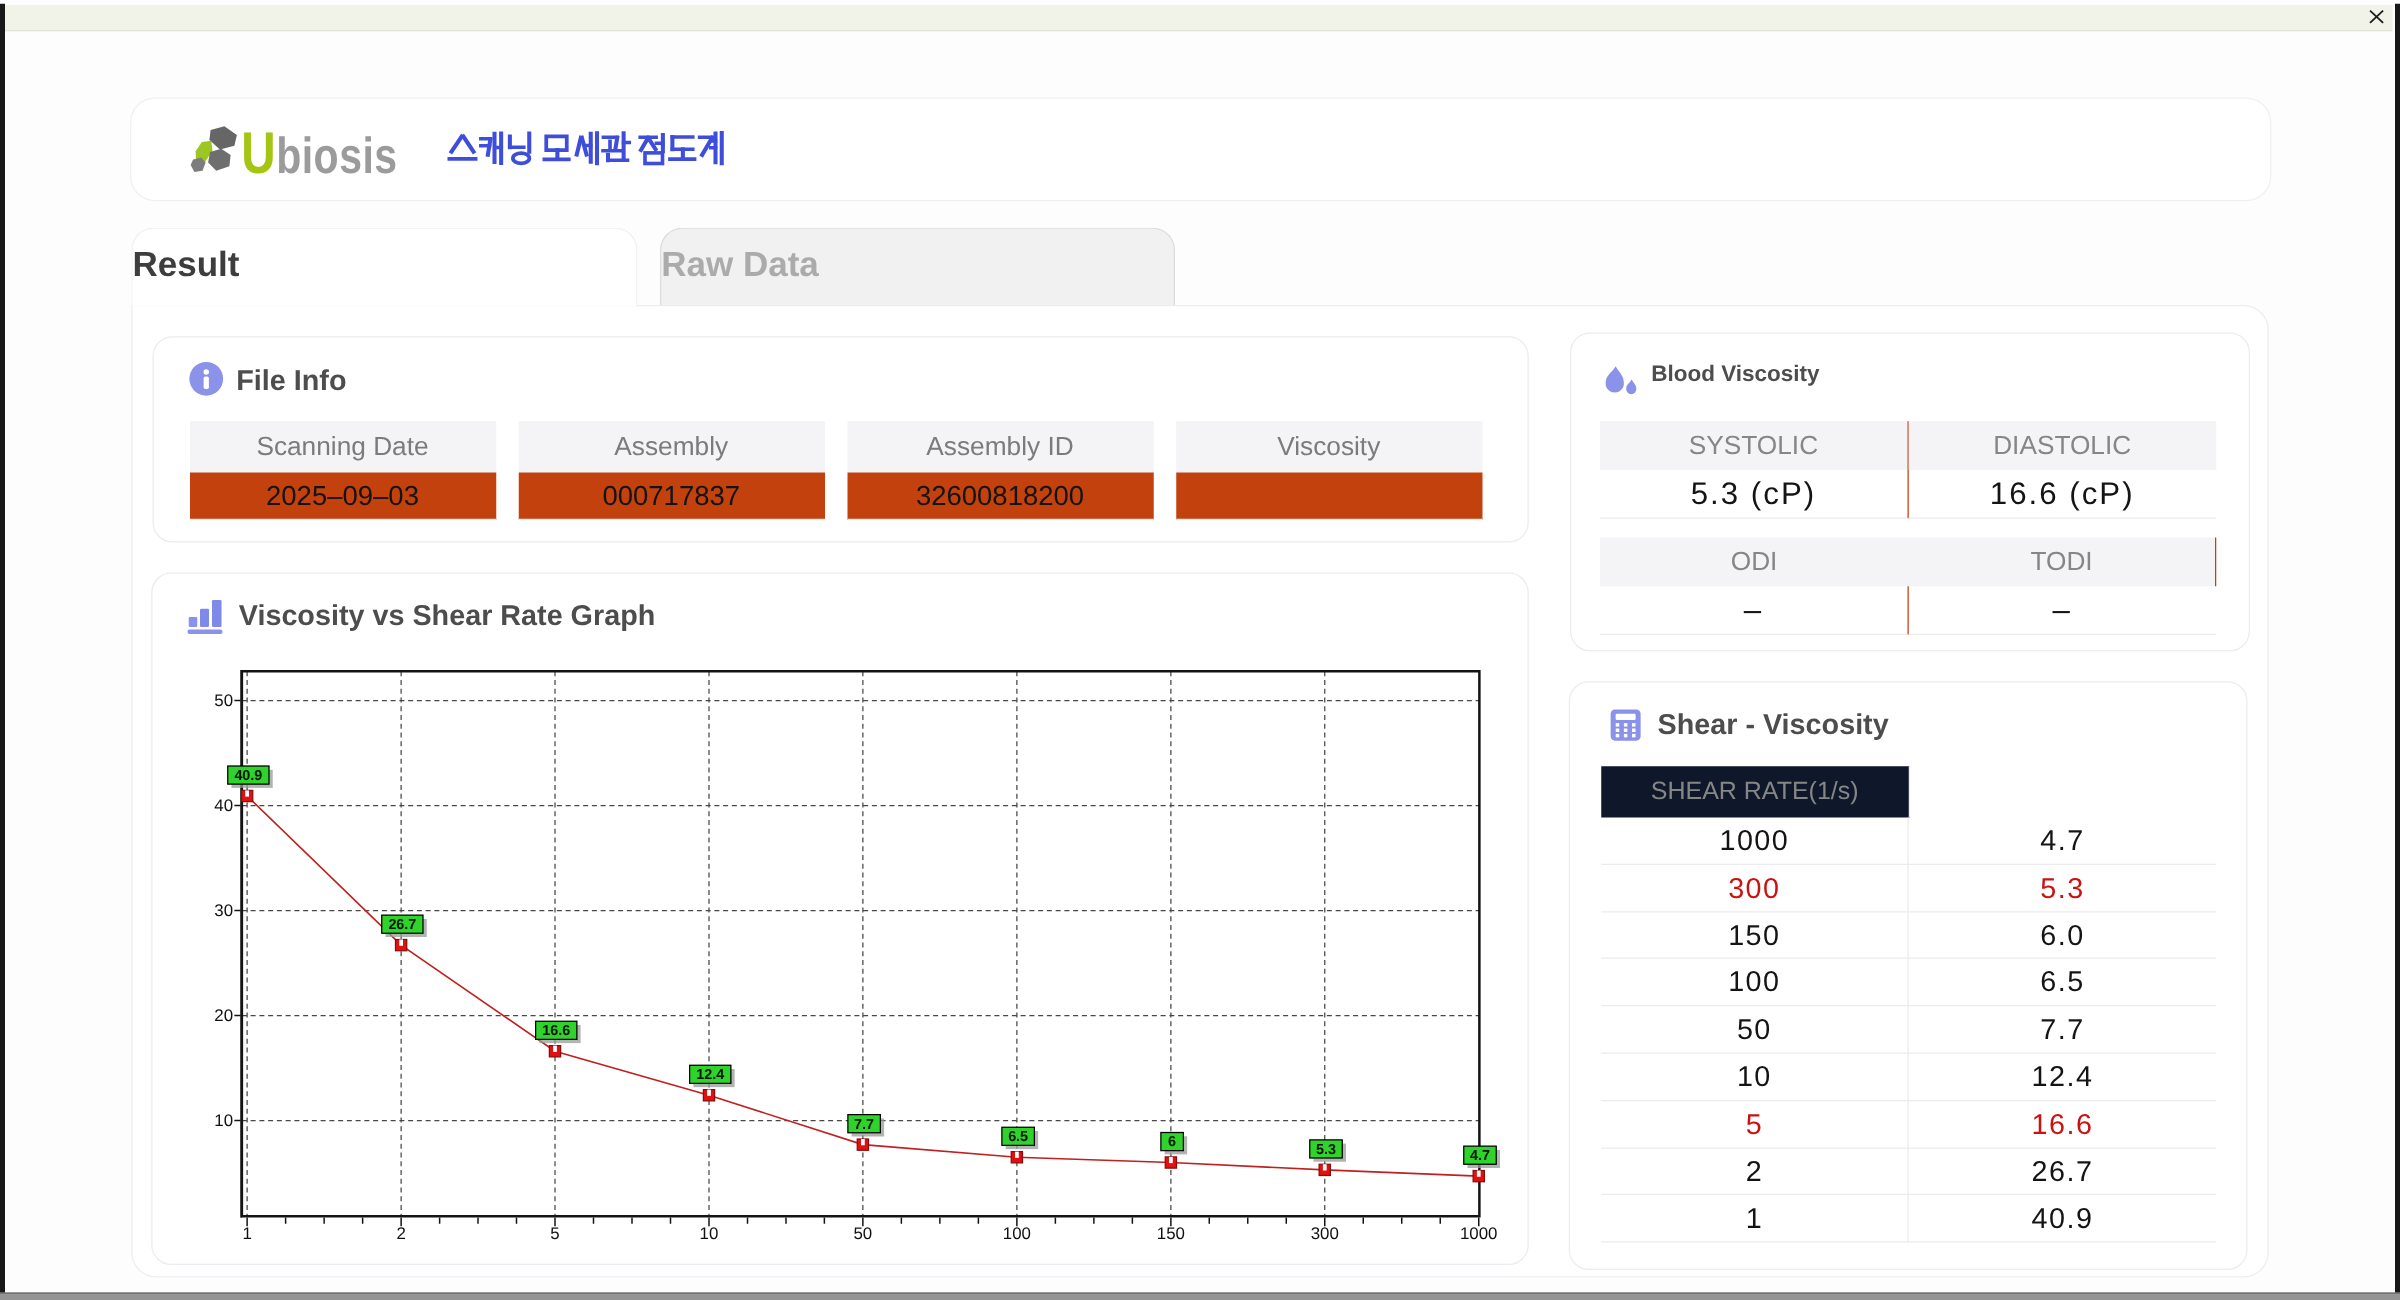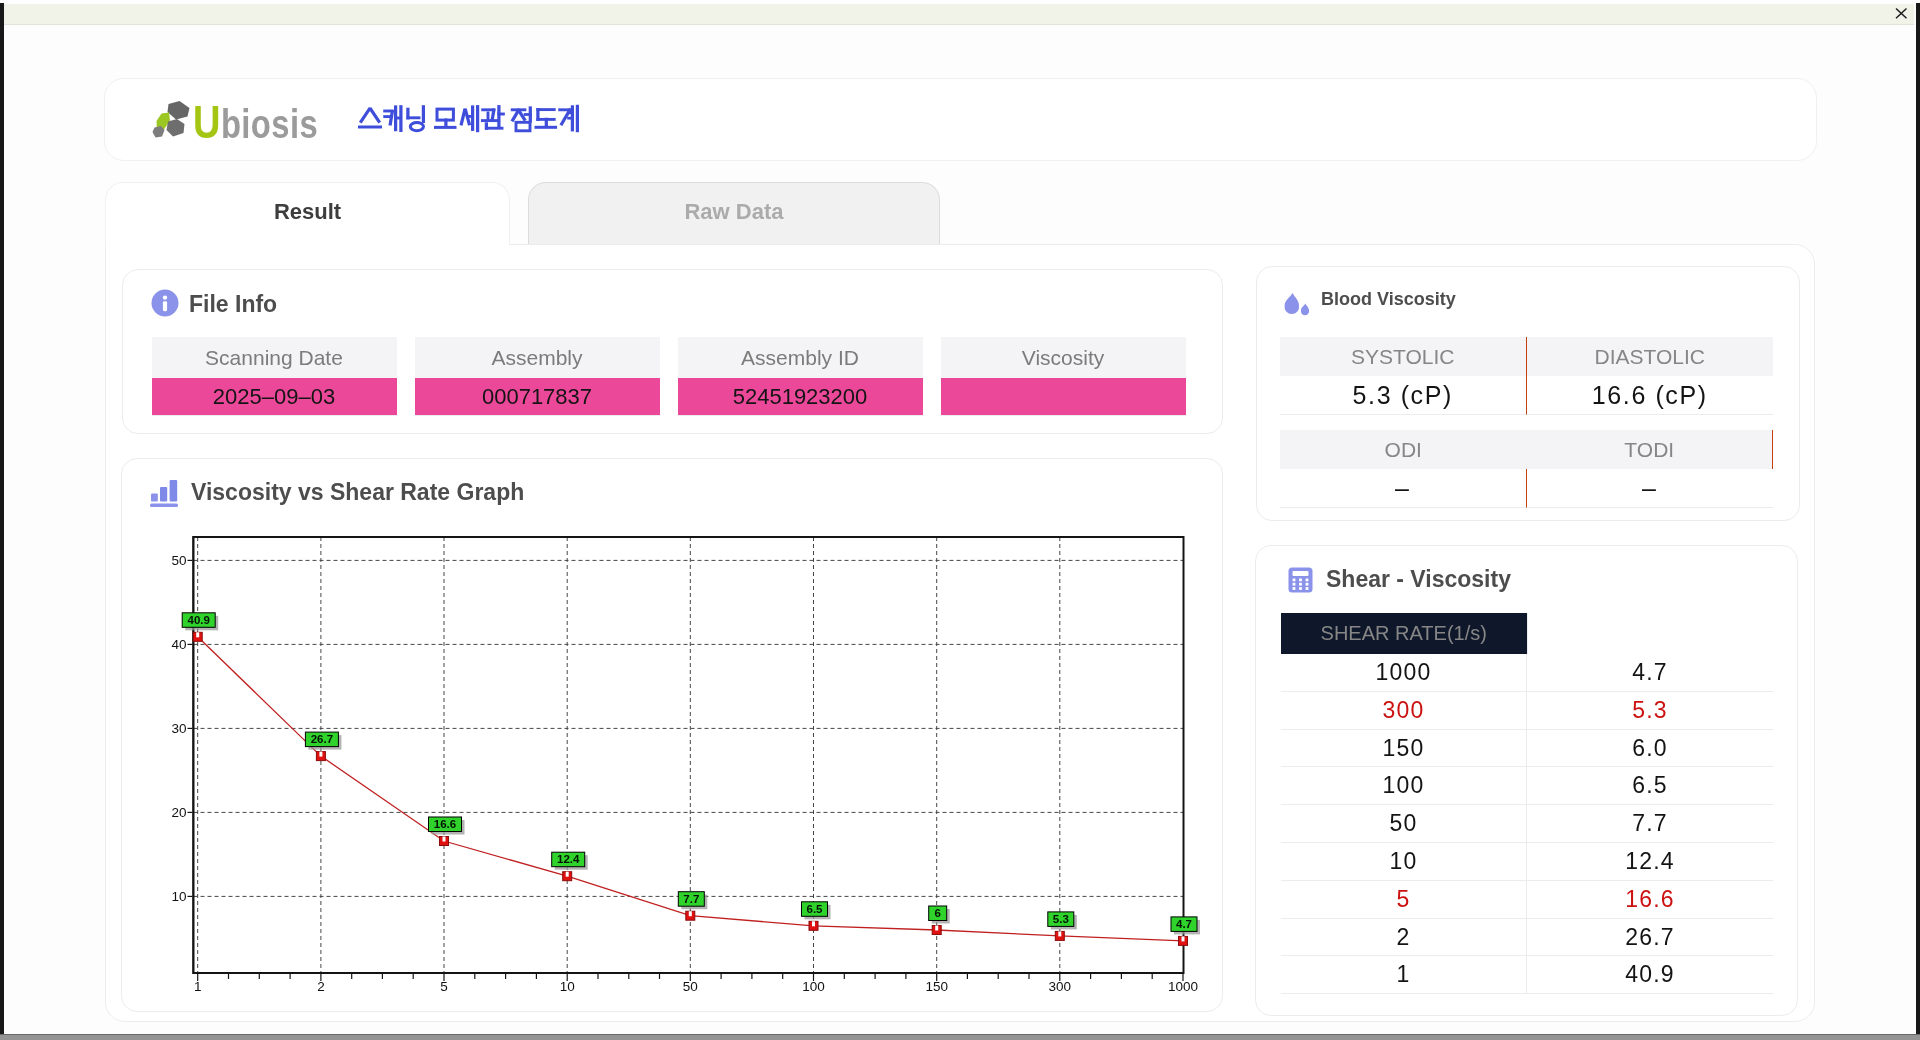--- a/index.html
+++ b/index.html
@@ -8,33 +8,33 @@
 .closex { position:absolute; left:1895px; top:7px; }
 .edgeL { position:absolute; left:0; top:3px; width:4px; height:1032px; background:#181818; }
 .edgeR { position:absolute; right:0; top:3px; width:4.5px; height:1032px; background:#181818; }
 .bottombar { position:absolute; left:0; bottom:0; width:1920px; height:6px; background:#949494; border-top:1px solid #686868; }
 .hdrcard { position:absolute; left:104px; top:78px; width:1713px; height:83px; background:#fff; border:1px solid #f0f0f3; border-radius:20px; }
 .logoicon { position:absolute; left:148px; top:97px; }
 .logotext { position:absolute; left:193px; top:94px; width:200px; font-weight:bold; white-space:nowrap; transform:scaleX(0.81); transform-origin:left; letter-spacing:0.5px; }
 .logotext .u { color:#a4c613; font-size:47px; }
 .logotext .rest { color:#9b9b9b; font-size:40.5px; }
 .ktitle { position:absolute; left:352px; top:98px; }
-.tab { position:absolute; top:182px; height:63px; border-radius:18px 18px 0 0; text-align:center; font-weight:bold; font-size:22px; line-height:58px; }
+.tab { position:absolute; top:182px; height:63px; border-radius:18px 18px 0 0; text-align:left; font-weight:bold; font-size:28px; line-height:58px; }
 .tab.active { left:105px; width:405px; background:#fff; border:1px solid #f0f0f2; border-bottom:none; color:#3d3d3d; z-index:3; }
 .tab.inactive { left:512px; width:412px; height:62px; background:#f1f1f2; border:1px solid #dcdcde; border-bottom:none; color:#ababab; z-index:1;margin-left:16px; }
 .panel { position:absolute; left:105px; top:244px; width:1710px; height:778px; background:#fff; border:1px solid #ededf1; border-radius:0 20px 20px 20px; z-index:0; }
 .card { position:absolute; background:#fff; border:1px solid #ececf0; border-radius:16px; z-index:2; }
 #fileinfo { left:122px; top:269px; width:1101px; height:165px; }
 #graphcard { left:121px; top:458px; width:1102px; height:554px; }
 #bloodcard { left:1256px; top:266px; width:544px; height:255px; }
 #shearcard { left:1255px; top:545px; width:543px; height:471px; }
 .cicon { position:absolute; }
 .fcol { position:absolute; top:337px; }
 .fhead { height:41px; background:#f4f4f6; color:#7b7b7b; font-size:21px; text-align:center; line-height:41px; }
-.fval { height:38px; background:#ec4899; border-bottom:1px solid #ececee; color:#141414; font-size:22px; text-align:center; line-height:37px; }
+.fval { height:38px; background:#c2410c; border-bottom:1px solid #ececee; color:#141414; font-size:22px; text-align:center; line-height:37px; }
 .chart { position:absolute; left:121px; top:457px; z-index:4; }
 .bvwrap { position:absolute; left:1280px; top:337px; width:493px; z-index:4; }
 .bvrow { display:flex; }
 .bvrow > div { width:246.5px; }
 .bvh { height:39px; background:#f4f4f6; color:#868686; font-size:21px; text-align:center; line-height:39px; }
 .bvv { height:39px; border-bottom:1px solid #ececee; color:#141414; font-size:25px; letter-spacing:1.6px; text-align:center; line-height:38px; }
 .bvv.l, .bvh.l { border-right:1px solid #c2410c; }
 .bvgap { height:15px; }
 .shwrap { position:absolute; left:1281px; top:613px; width:492px; z-index:4; }
 .shh { height:41px; background:#0f172a; color:#868686; font-size:20px; text-align:center; line-height:41px; }
@@ -117,21 +117,21 @@
 <div class="fcol" style="left:151.5px;width:245px;z-index:4">
     <div class="fhead">Scanning Date</div>
     <div class="fval">2025–09–03</div>
   </div>
 <div class="fcol" style="left:414.5px;width:245px;z-index:4">
     <div class="fhead">Assembly</div>
     <div class="fval">000717837</div>
   </div>
 <div class="fcol" style="left:677.5px;width:245px;z-index:4">
     <div class="fhead">Assembly ID</div>
-    <div class="fval">52451923200</div>
+    <div class="fval">32600818200</div>
   </div>
 <div class="fcol" style="left:940.5px;width:245px;z-index:4">
     <div class="fhead">Viscosity</div>
     <div class="fval">&nbsp;</div>
   </div>
 
 <div class="card" id="graphcard"></div>
 <svg class="cicon" style="left:149px;top:479px;z-index:4" width="30" height="29" viewBox="0 0 30 29">
     <rect x="1" y="24.5" width="28" height="3.6" rx="1.6" fill="#8b92e9"></rect>
     <rect x="2" y="14.5" width="6.8" height="8" rx="1" fill="#8b92e9"></rect>

